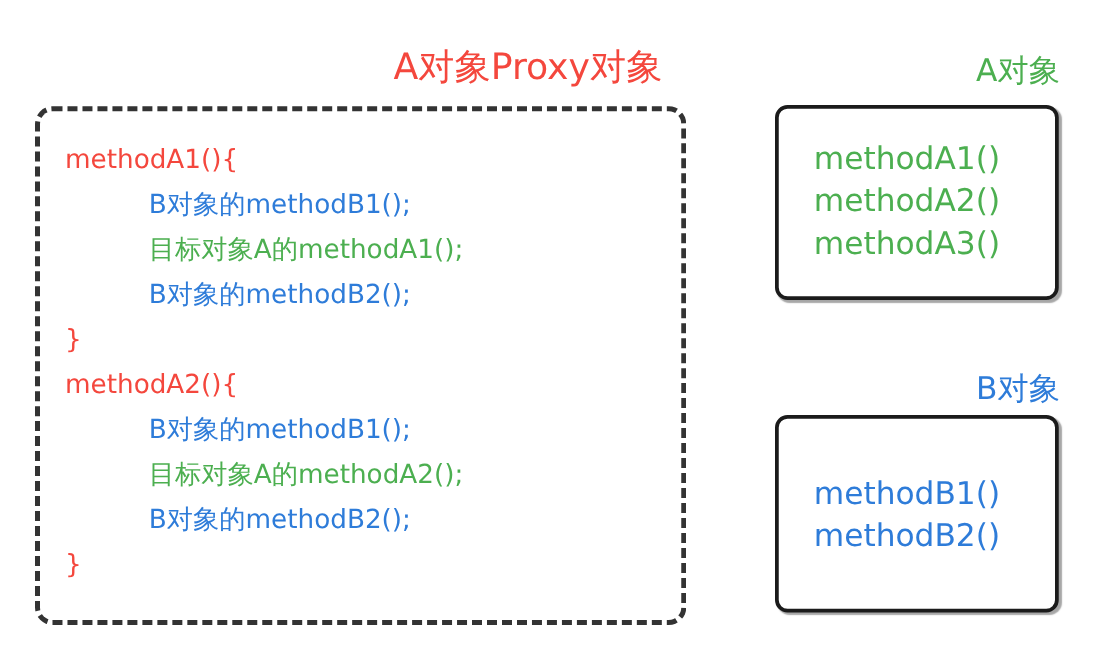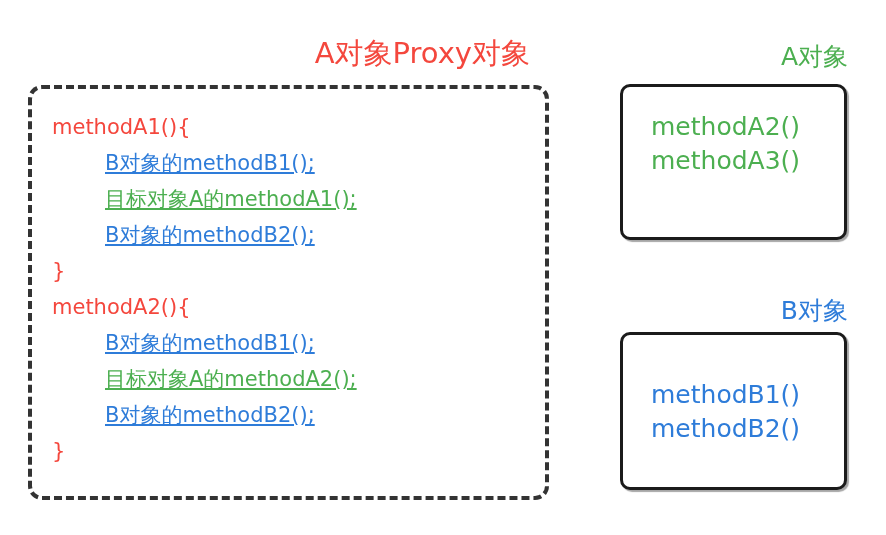--- a/index.html
+++ b/index.html
@@ -34,21 +34,21 @@
     box-sizing: border-box;
     border: 4px dashed var(--dash-border);
     border-radius: 14px;
     padding: 20px 8px 0 20px;
   }
   .proxy-box .code-line {
     font-size: 21px;
     line-height: 36px;
     white-space: nowrap;
   }
-  .proxy-box .code-line.indent { margin-left: 53px; text-decoration: underline; }
+  .proxy-box .code-line.indent { margin-left: 67px; }
 
   
   .obj-title {
     position: absolute;
     width: 228px;
     text-align: right;
     font-size: 25px;
     white-space: nowrap;
   }
   .obj-title.a { left: 620px; top: 40px;  color: var(--green); }
@@ -100,20 +100,21 @@
 
     <div class="code-line c-blue indent">B对象的methodB2();</div>
 
     <div class="code-line c-red">}</div>
   </div>
 
 <div class="obj-title a">A对象</div>
 
 <div class="obj-box a">
 
+    <div class="method-line">methodA1()</div>
 
     <div class="method-line">methodA2()</div>
 
     <div class="method-line">methodA3()</div>
   </div>
 
 <div class="obj-title b">B对象</div>
 
 <div class="obj-box b">
 

